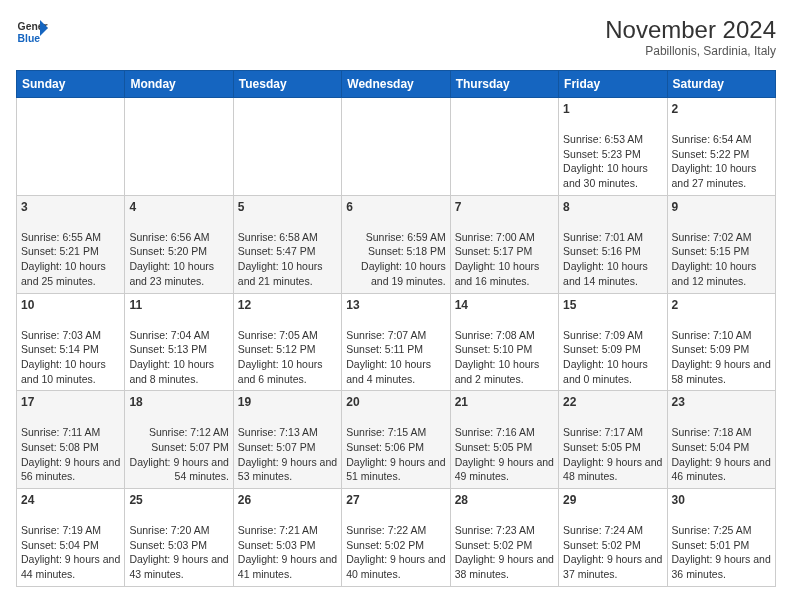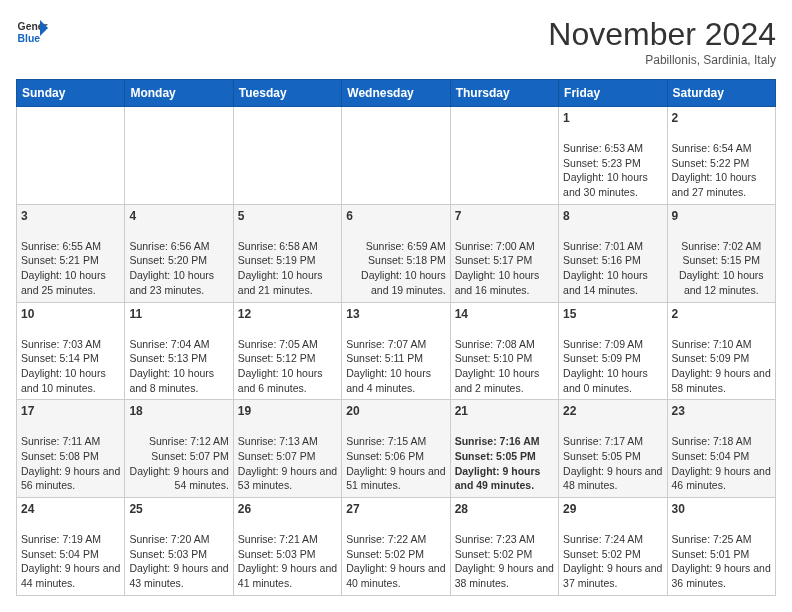--- a/index.html
+++ b/index.html
@@ -22,21 +22,21 @@
       gap: 4px;
     }
     .logo-icon {
       width: 32px;
       height: 32px;
     }
     .title-block {
       text-align: right;
     }
     .month-year {
-      font-size: 32px;
+      font-size: 24px;
       font-weight: normal;
       color: #333;
     }
     .location {
       font-size: 12px;
       color: #555;
     }
     .calendar {
       width: 100%;
       border-collapse: collapse;
@@ -138,21 +138,21 @@
         </td>
         <td>
           <span class="day-num">4</span>
           <div class="day-info" style="white-space: pre-line;">Sunrise: 6:56 AM
 Sunset: 5:20 PM
 Daylight: 10 hours and 23 minutes.</div>
         </td>
         <td>
           <span class="day-num">5</span>
           <div class="day-info" style="white-space: pre-line;">Sunrise: 6:58 AM
-Sunset: 5:19 PM
+Sunset: 5:47 PM
 Daylight: 10 hours and 21 minutes.</div>
         </td>
         <td>
           <span class="day-num">6</span>
           <div class="day-info" style="white-space: pre-line; text-align: right;">Sunrise: 6:59 AM
 Sunset: 5:18 PM
 Daylight: 10 hours and 19 minutes.</div>
         </td>
         <td>
           <span class="day-num">7</span>
@@ -161,21 +161,21 @@
 Daylight: 10 hours and 16 minutes.</div>
         </td>
         <td>
           <span class="day-num">8</span>
           <div class="day-info" style="white-space: pre-line;">Sunrise: 7:01 AM
 Sunset: 5:16 PM
 Daylight: 10 hours and 14 minutes.</div>
         </td>
         <td>
           <span class="day-num">9</span>
-          <div class="day-info" style="white-space: pre-line; text-align: center;">Sunrise: 7:02 AM
+          <div class="day-info" style="white-space: pre-line;">Sunrise: 7:02 AM
 Sunset: 5:15 PM
 Daylight: 10 hours and 12 minutes.</div>
         </td>
       </tr>
       <tr>
         <td>
           <span class="day-num">10</span>
           <div class="day-info" style="white-space: pre-line;">Sunrise: 7:03 AM
 Sunset: 5:14 PM
 Daylight: 10 hours and 10 minutes.</div>
@@ -237,21 +237,21 @@
 Daylight: 9 hours and 53 minutes.</div>
         </td>
         <td>
           <span class="day-num">20</span>
           <div class="day-info" style="white-space: pre-line;">Sunrise: 7:15 AM
 Sunset: 5:06 PM
 Daylight: 9 hours and 51 minutes.</div>
         </td>
         <td>
           <span class="day-num">21</span>
-          <div class="day-info" style="white-space: pre-line; font-weight: bold;">Sunrise: 7:16 AM
+          <div class="day-info" style="white-space: pre-line;">Sunrise: 7:16 AM
 Sunset: 5:05 PM
 Daylight: 9 hours and 49 minutes.</div>
         </td>
         <td>
           <span class="day-num">22</span>
           <div class="day-info" style="white-space: pre-line;">Sunrise: 7:17 AM
 Sunset: 5:05 PM
 Daylight: 9 hours and 48 minutes.</div>
         </td>
         <td>

